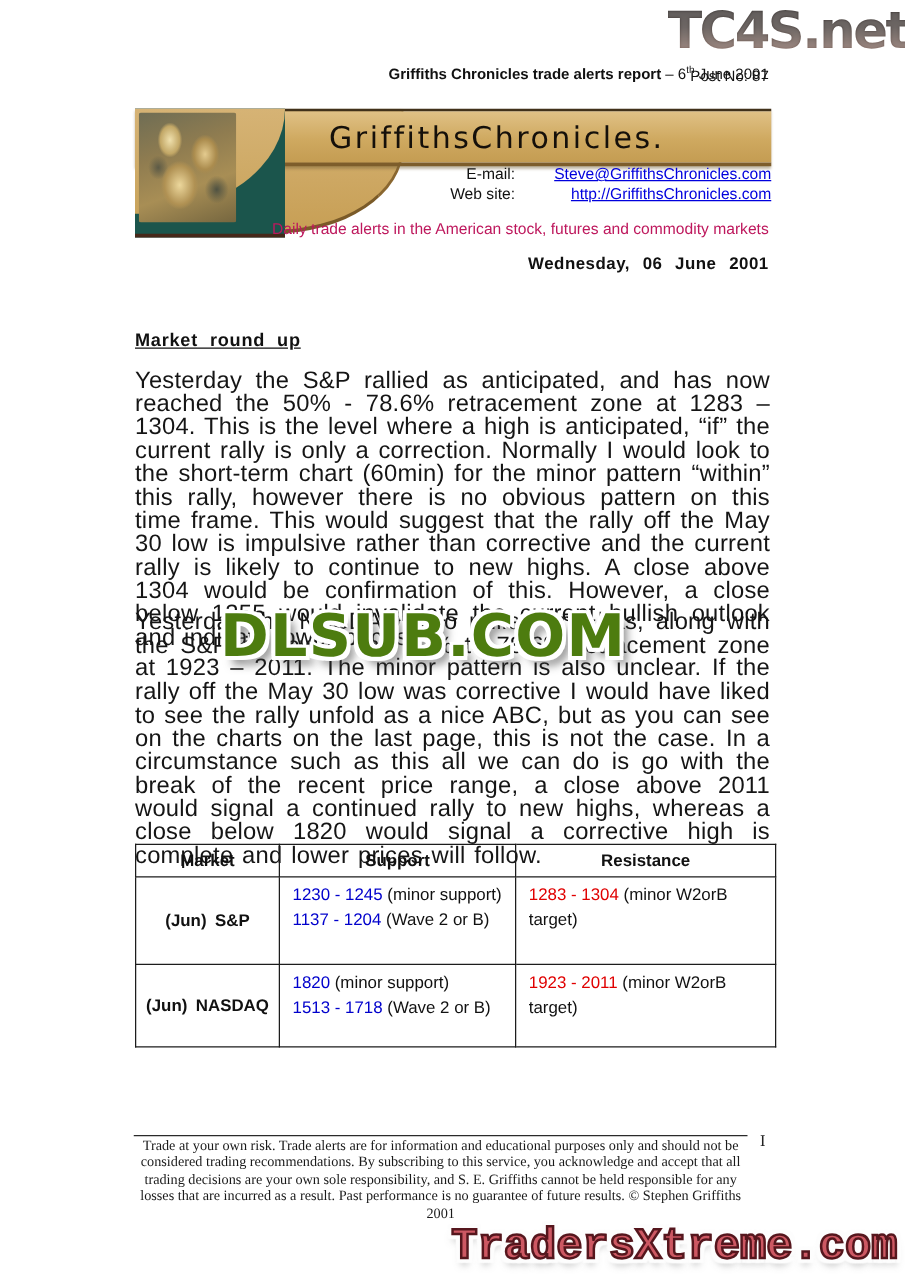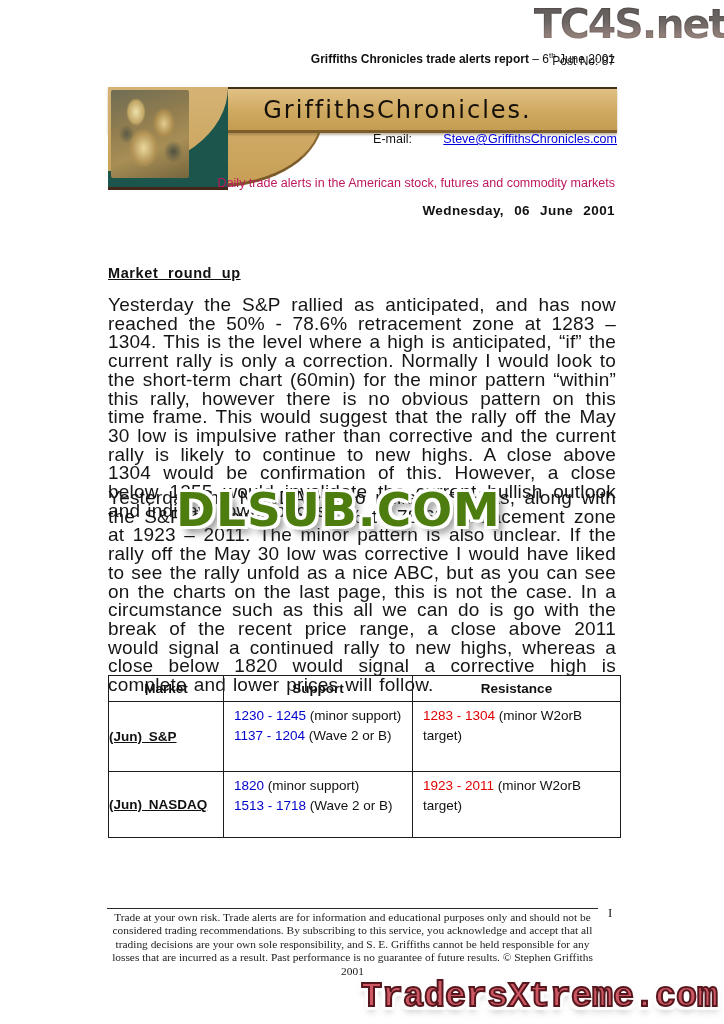--- a/index.html
+++ b/index.html
@@ -125,21 +125,21 @@
 
   
   table.market {
     position:absolute; left:108px; top:675px;
     border-collapse:collapse; table-layout:fixed; width:512px;
     font-size:13.5px;
   }
   table.market th, table.market td { border:1.6px solid #1c1c1c; }
   table.market th { font-weight:bold; height:26px; text-align:center; }
   col.c-market { width:115px; } col.c-support { width:189px; } col.c-resist { width:208px; }
-  td.cell-market { vertical-align:middle; font-weight:bold; word-spacing:3px;text-decoration:underline; }
+  td.cell-market { text-align:center; vertical-align:middle; font-weight:bold; word-spacing:3px; }
   td.cell-levels { vertical-align:top; padding:4px 6px 4px 10px; line-height:20px; }
   tr.r1 { height:70px; } tr.r2 { height:66px; }
   .sup-num { color:#0000cc; }
   .res-num { color:#e00000; }
 
   
   .footer-rule { position:absolute; left:107px; top:908px; width:491px; border-top:1.6px solid #2a2a2a; }
   .disclaimer {
     position:absolute; left:107px; top:911px; width:491px;
     font-family:"Liberation Serif", serif;
@@ -183,20 +183,24 @@
   </div>
   <div class="lh-band">
     <span class="lh-brand">GriffithsChronicles.</span>
   </div>
 </div>
 
 <div class="contact">
   <div class="row">
     <span class="lbl">E-mail:</span>
     <span class="lnk">Steve@GriffithsChronicles.com</span>
+  </div>
+  <div class="row">
+    <span class="lbl">Web site:</span>
+    <span class="lnk">http://GriffithsChronicles.com</span>
   </div>
 </div>
 <div class="tagline">Daily trade alerts in the American stock, futures and commodity markets</div>
 
 <div class="date-line">Wednesday, 06 June 2001</div>
 
 <div class="section-heading">Market round up</div>
 <div class="para para1">Yesterday the S&amp;P rallied as anticipated, and has now reached the 50% - 78.6% retracement zone at 1283 – 1304.  This is the level where a high is anticipated, “if” the current rally is only a correction.  Normally I would look to the short-term chart (60min) for the minor pattern “within” this rally, however there is no obvious pattern on this time frame. This would suggest that the rally off the May 30 low is impulsive rather than corrective and the current rally is likely to continue to new highs. A close above 1304 would be confirmation of this. However, a close below 1255 would invalidate the current bullish outlook and indicate lower prices.</div>
 <div class="para para2">Yesterday the NASDAQ also rallied and has, along with the S&amp;P, is now in the 50% to 78.6% retracement zone at 1923 – 2011.  The minor pattern is also unclear.  If the rally off the May 30 low was corrective I would have liked to see the rally unfold as a nice ABC, but as you can see on the charts on the last page, this is not the case.  In a circumstance such as this all we can do is go with the break of the recent price range, a close above 2011 would signal a continued rally to new highs, whereas a close below 1820 would signal a corrective high is complete and lower prices will follow.</div>
 

